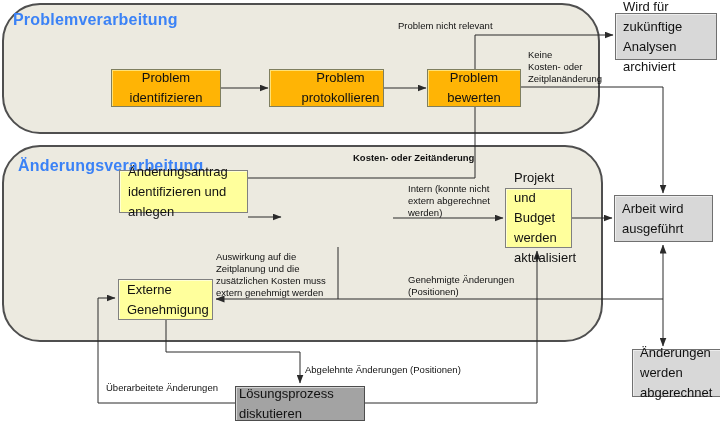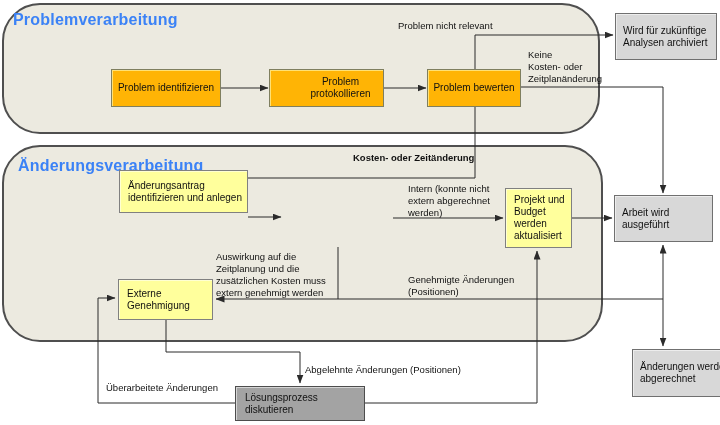--- a/index.html
+++ b/index.html
@@ -13,39 +13,39 @@
     box-sizing:border-box;
   }
   .container-title{
     position:absolute;font-weight:bold;font-size:16px;letter-spacing:.2px;color:#3b82f6;
     white-space:nowrap;
   }
   svg.wires{position:absolute;left:0;top:0;z-index:2;}
   svg.wires path{stroke:var(--line,#2b2b2b);stroke-width:1;fill:none;}
   .node{
     position:absolute;z-index:3;box-sizing:border-box;display:flex;align-items:center;
-    font-size:10px;line-height:12px;white-space:pre-line;
+    font-size:13px;line-height:20px;white-space:pre-line;
     box-shadow:inset 1px 1px 0 rgba(255,255,255,.55);
   }
   .node.orange{
     background:var(--orange-fill,#ffb405);border:1px solid var(--orange-border,#7f7f5f);
     justify-content:center;text-align:center;
     box-shadow:inset 1px 1px 0 rgba(255,230,130,.9);
   }
   .node.yellow{
     background:var(--yellow-fill,#ffff9c);border:1px solid var(--yellow-border,#808080);
     padding-left:8px;text-align:left;
   }
   .node.gray{
     background:var(--gray-fill,#d8d8d8);border:1px solid var(--gray-border,#707070);
     padding-left:7px;text-align:left;
   }
   .node.dark{
     background:var(--dark-fill,#a3a3a3);border:1px solid var(--dark-border,#4d4d4d);
-    padding-left:9px;text-align:left;
+    padding-left:3px;text-align:left;
   }
   .edge-label{
     position:absolute;z-index:4;font-size:9.5px;line-height:12px;white-space:pre-line;
     color:var(--text,#111);
   }
 </style>
 </head>
 <body>
 
 <div class="canvas">

